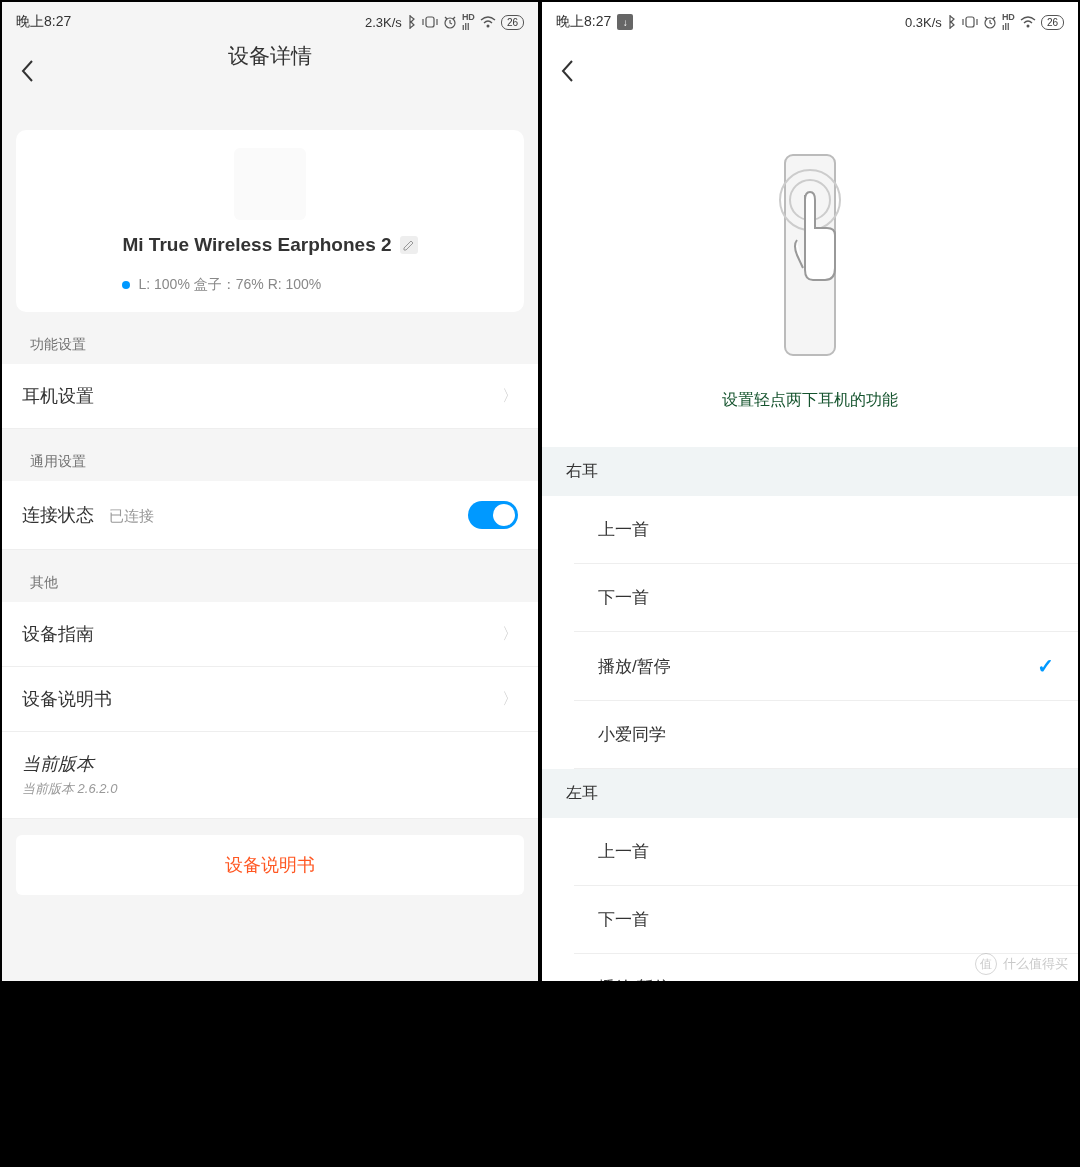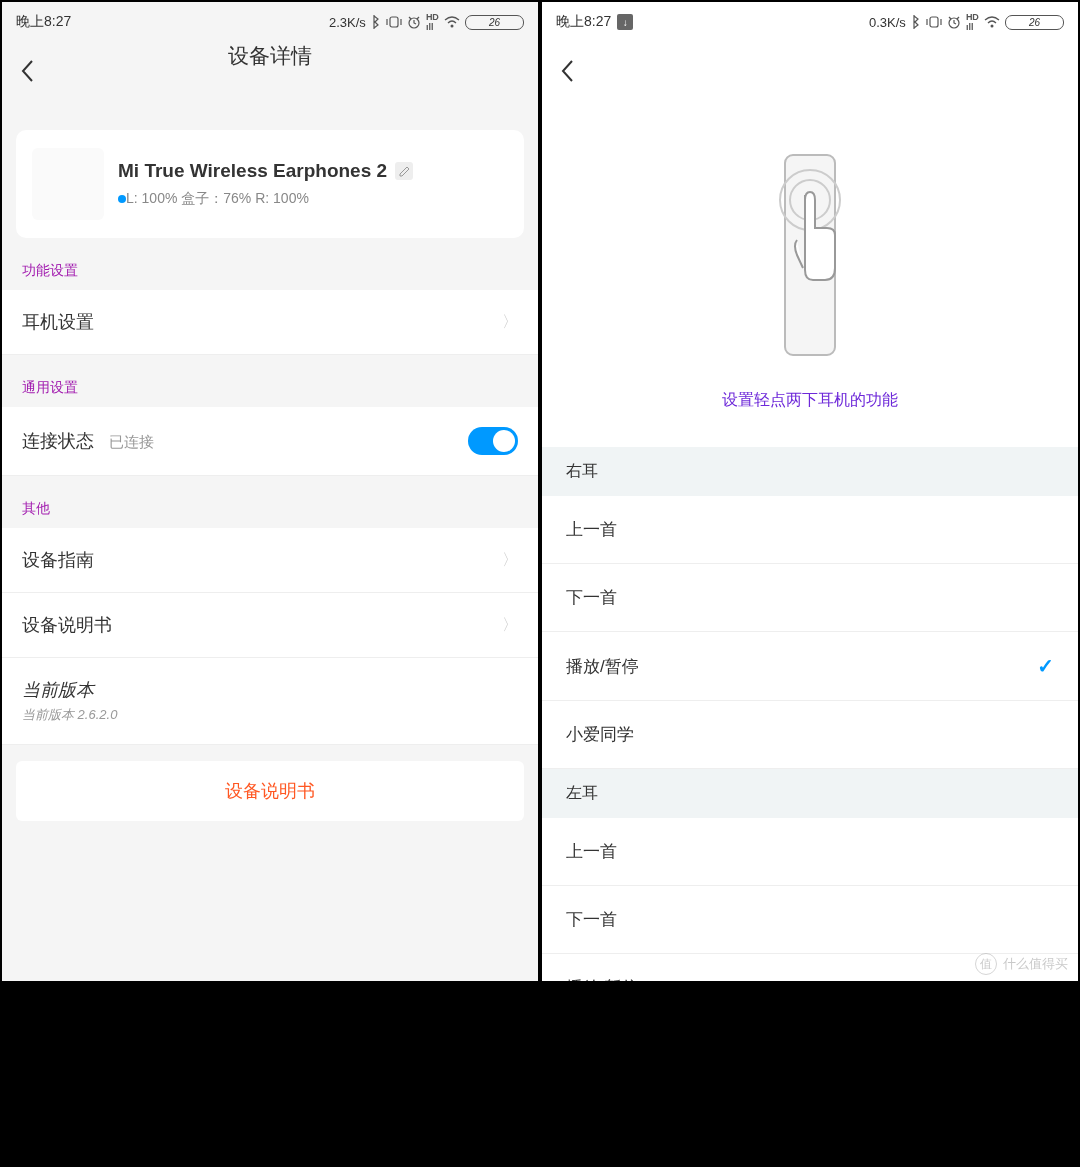--- a/index.html
+++ b/index.html
@@ -54,54 +54,55 @@
 .back-btn { z-index: 1; display: flex; align-items: center; }
 .content { flex: 1; overflow-y: hidden; }
 .device-card {
   background: #fff;
   margin: 30px 14px 0;
   border-radius: 10px;
   padding: 18px 16px;
   display: flex;
   align-items: center;
   gap: 14px;
+  flex-direction: column;
 }
 .device-img {
   width: 72px; height: 72px;
   background: #fafafa;
   border-radius: 6px;
 }
 .device-info { flex: 1; }
 .device-name-row { display: flex; align-items: center; gap: 8px; }
 .device-name { font-size: 19px; font-weight: 600; color: #333; }
 .edit-icon {
   width: 18px; height: 18px;
   background: #eee;
   border-radius: 3px;
   display: flex;
   align-items: center;
   justify-content: center;
 }
 .device-status {
-  margin-top: 8px;
+  margin-top: 20px;
   font-size: 14px;
   color: #888;
   display: flex;
   align-items: center;
-  gap: 0;
+  gap: 8px;
 }
 .dot {
   width: 8px; height: 8px;
   border-radius: 50%;
   background: #0099ff;
 }
 .section-header {
-  padding: 24px 20px 10px;
+  padding: 24px 28px 10px;
   font-size: 14px;
-  color: #a21caf;
+  color: #737373;
 }
 .list-item {
   background: #fff;
   padding: 20px;
   font-size: 18px;
   color: #333;
   display: flex;
   align-items: center;
   justify-content: space-between;
   border-bottom: 0.5px solid #eee;
@@ -134,38 +135,39 @@
   border-radius: 6px;
 }
 .illustration {
   margin: 50px auto 30px;
   display: flex;
   justify-content: center;
 }
 .caption {
   text-align: center;
   font-size: 16px;
-  color: #6d28d9;
+  color: #14532d;
   margin-bottom: 36px;
 }
 .group-header {
   background: #f0f4f5;
   padding: 14px 24px;
   font-size: 16px;
   color: #333;
 }
 .option-item {
   background: #fff;
   padding: 22px 24px;
   font-size: 17px;
   color: #333;
   display: flex;
   align-items: center;
   justify-content: space-between;
   border-bottom: 0.5px solid #eee;
+  margin-left: 32px;
 }
 .check { color: #0099ff; font-size: 20px; font-weight: bold; }
 .watermark {
   position: absolute;
   right: 10px;
   bottom: 6px;
   display: flex;
   align-items: center;
   gap: 6px;
   opacity: 0.35;
@@ -187,24 +189,23 @@
   border-radius: 2px;
   display: inline-flex;
   align-items: center;
   justify-content: center;
   color: #fff;
   font-size: 10px;
 }
 .battery-pill {
   border: 1.2px solid #555;
   border-radius: 7px;
-  padding: 0 23px;
+  padding: 0 5px;
   font-size: 10px;
   line-height: 13px;
-  font-style: italic;
 }
 </style>
 </head>
 <body>
 
 <div class="phone">
   <div class="status-bar">
     <div class="status-left">
       <span>晚上8:27</span>
     </div>

